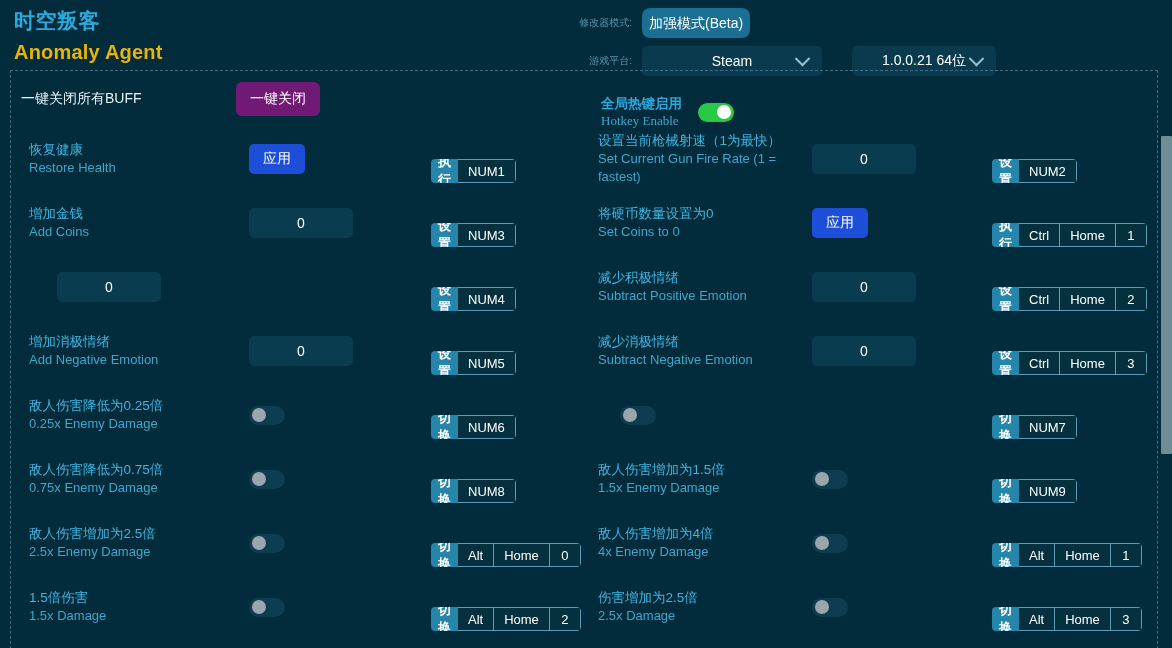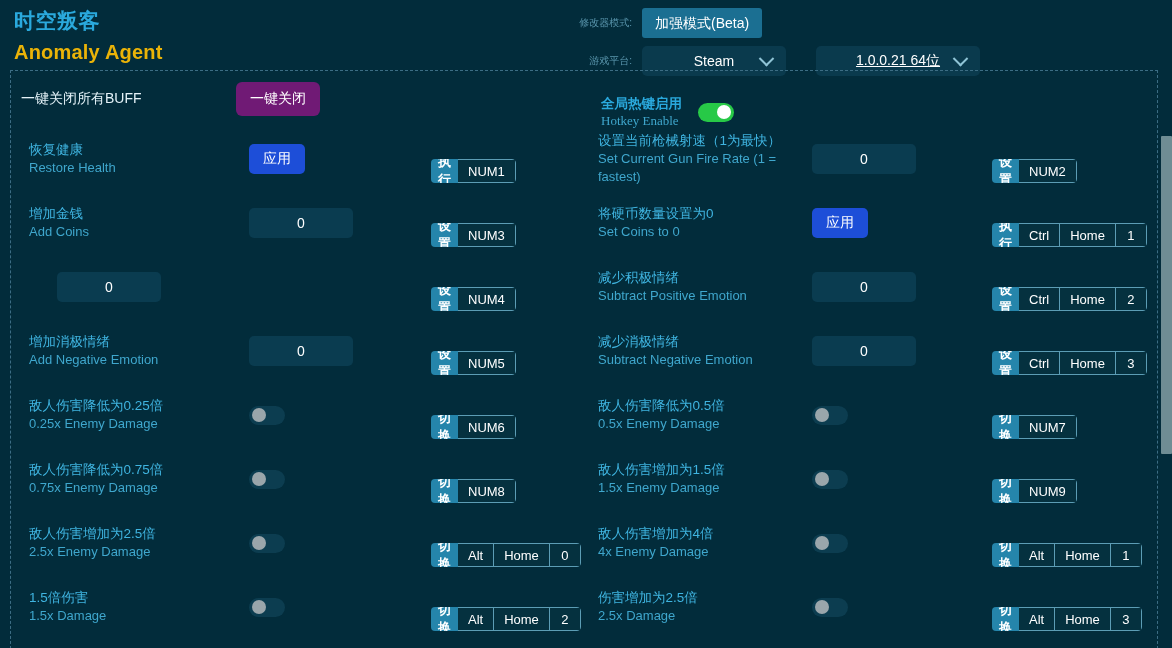--- a/index.html
+++ b/index.html
@@ -61,44 +61,44 @@
     font-size: 10px;
     color: #5a96ad;
     padding-right: 10px;
     flex: none;
   }
 
   .mode-btn {
     background: #1b6f92;
     color: #ffffff;
     border: none;
-    border-radius: 3px;
+    border-radius: 8px;
     font-size: 14px;
     font-family: inherit;
-    padding: 7px 13px;
+    padding: 7px 7px;
     cursor: pointer;
     line-height: 16px;
   }
 
   .select-box {
     background: #0a3a4d;
     border: none;
     border-radius: 5px;
     height: 30px;
     display: flex;
     align-items: center;
     justify-content: center;
     position: relative;
     cursor: pointer;
     color: #ffffff;
     font-size: 14px;
   }
 
-  .select-platform { width: 144px; margin-left: 0; }
-  .select-version  { width: 164px; margin-left: 30px; text-decoration: underline; }
+  .select-platform { width: 180px; margin-left: 0; }
+  .select-version  { width: 144px; margin-left: 30px; }
 
   .select-box .chev {
     position: absolute;
     right: 14px;
     width: 11px;
     height: 11px;
     border-right: 2px solid #8fc4d6;
     border-bottom: 2px solid #8fc4d6;
     transform: rotate(45deg) translate(-2px,-2px);
   }
@@ -514,24 +514,20 @@
         <div class="chip-slot">
           <div class="chip">
             <div class="act">切换</div>
             <div class="keys">
               <div class="key">NUM6</div>
             </div>
           </div>
         </div>
       </div>
       <div class="cell right">
-        <div class="names">
-          <div class="name-cn">敌人伤害降低为0.5倍</div>
-          <div class="name-en">0.5x Enemy Damage</div>
-        </div>
         <div class="control">
           <div class="switch" style="margin-left: 0px;">
             <div class="knob"></div>
           </div>
         </div>
         <div class="chip-slot">
           <div class="chip">
             <div class="act">切换</div>
             <div class="keys">
               <div class="key">NUM7</div>

